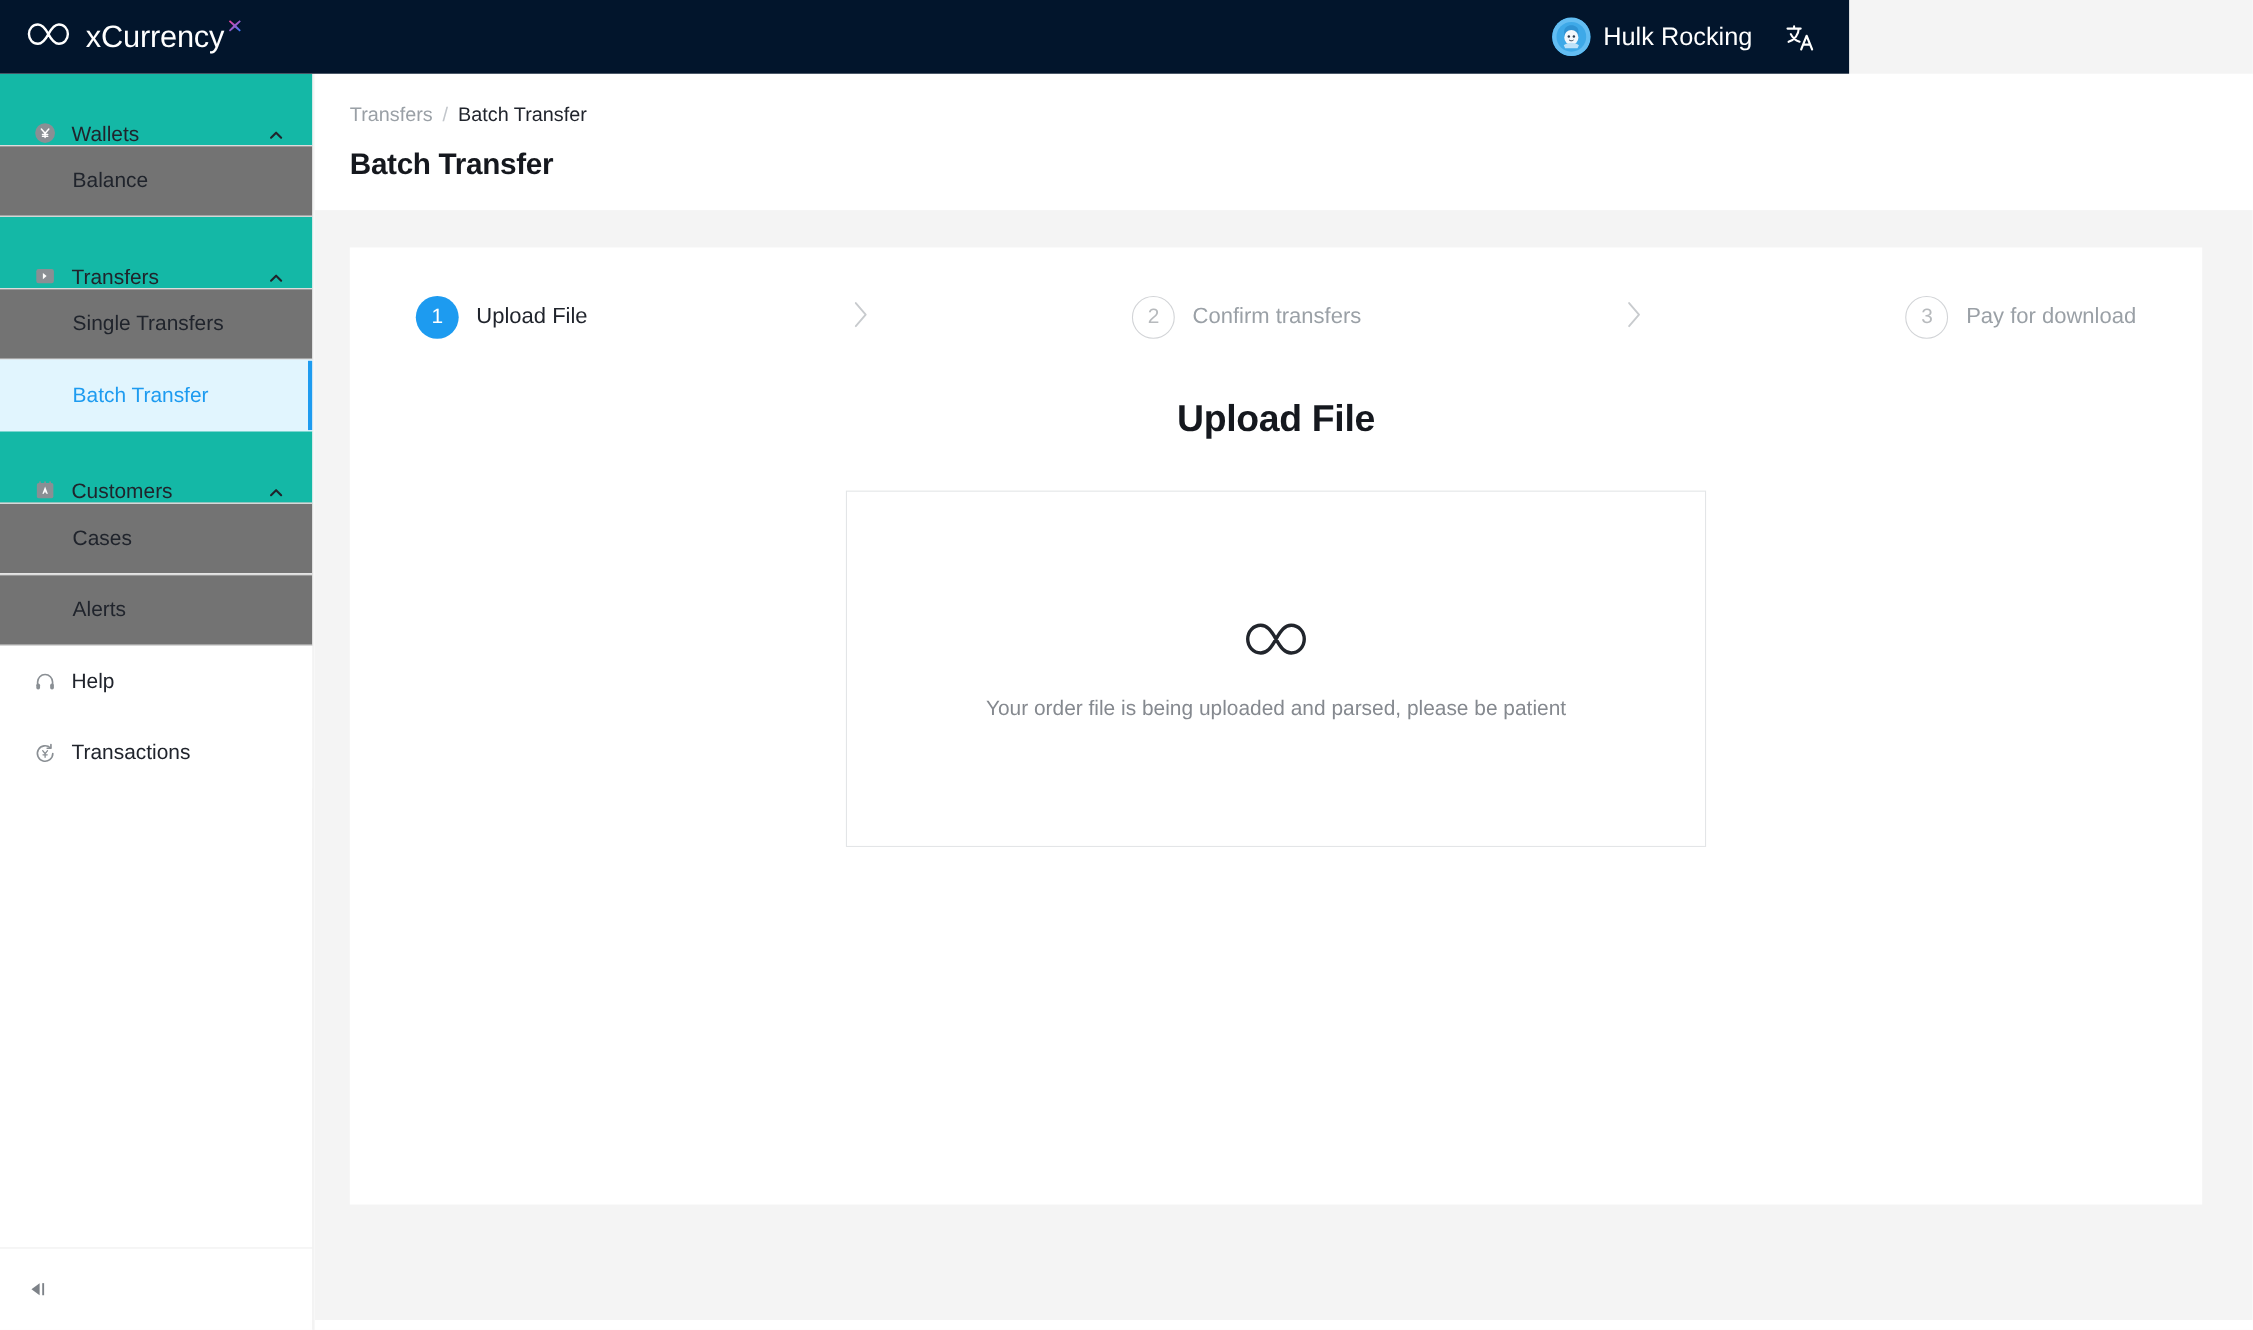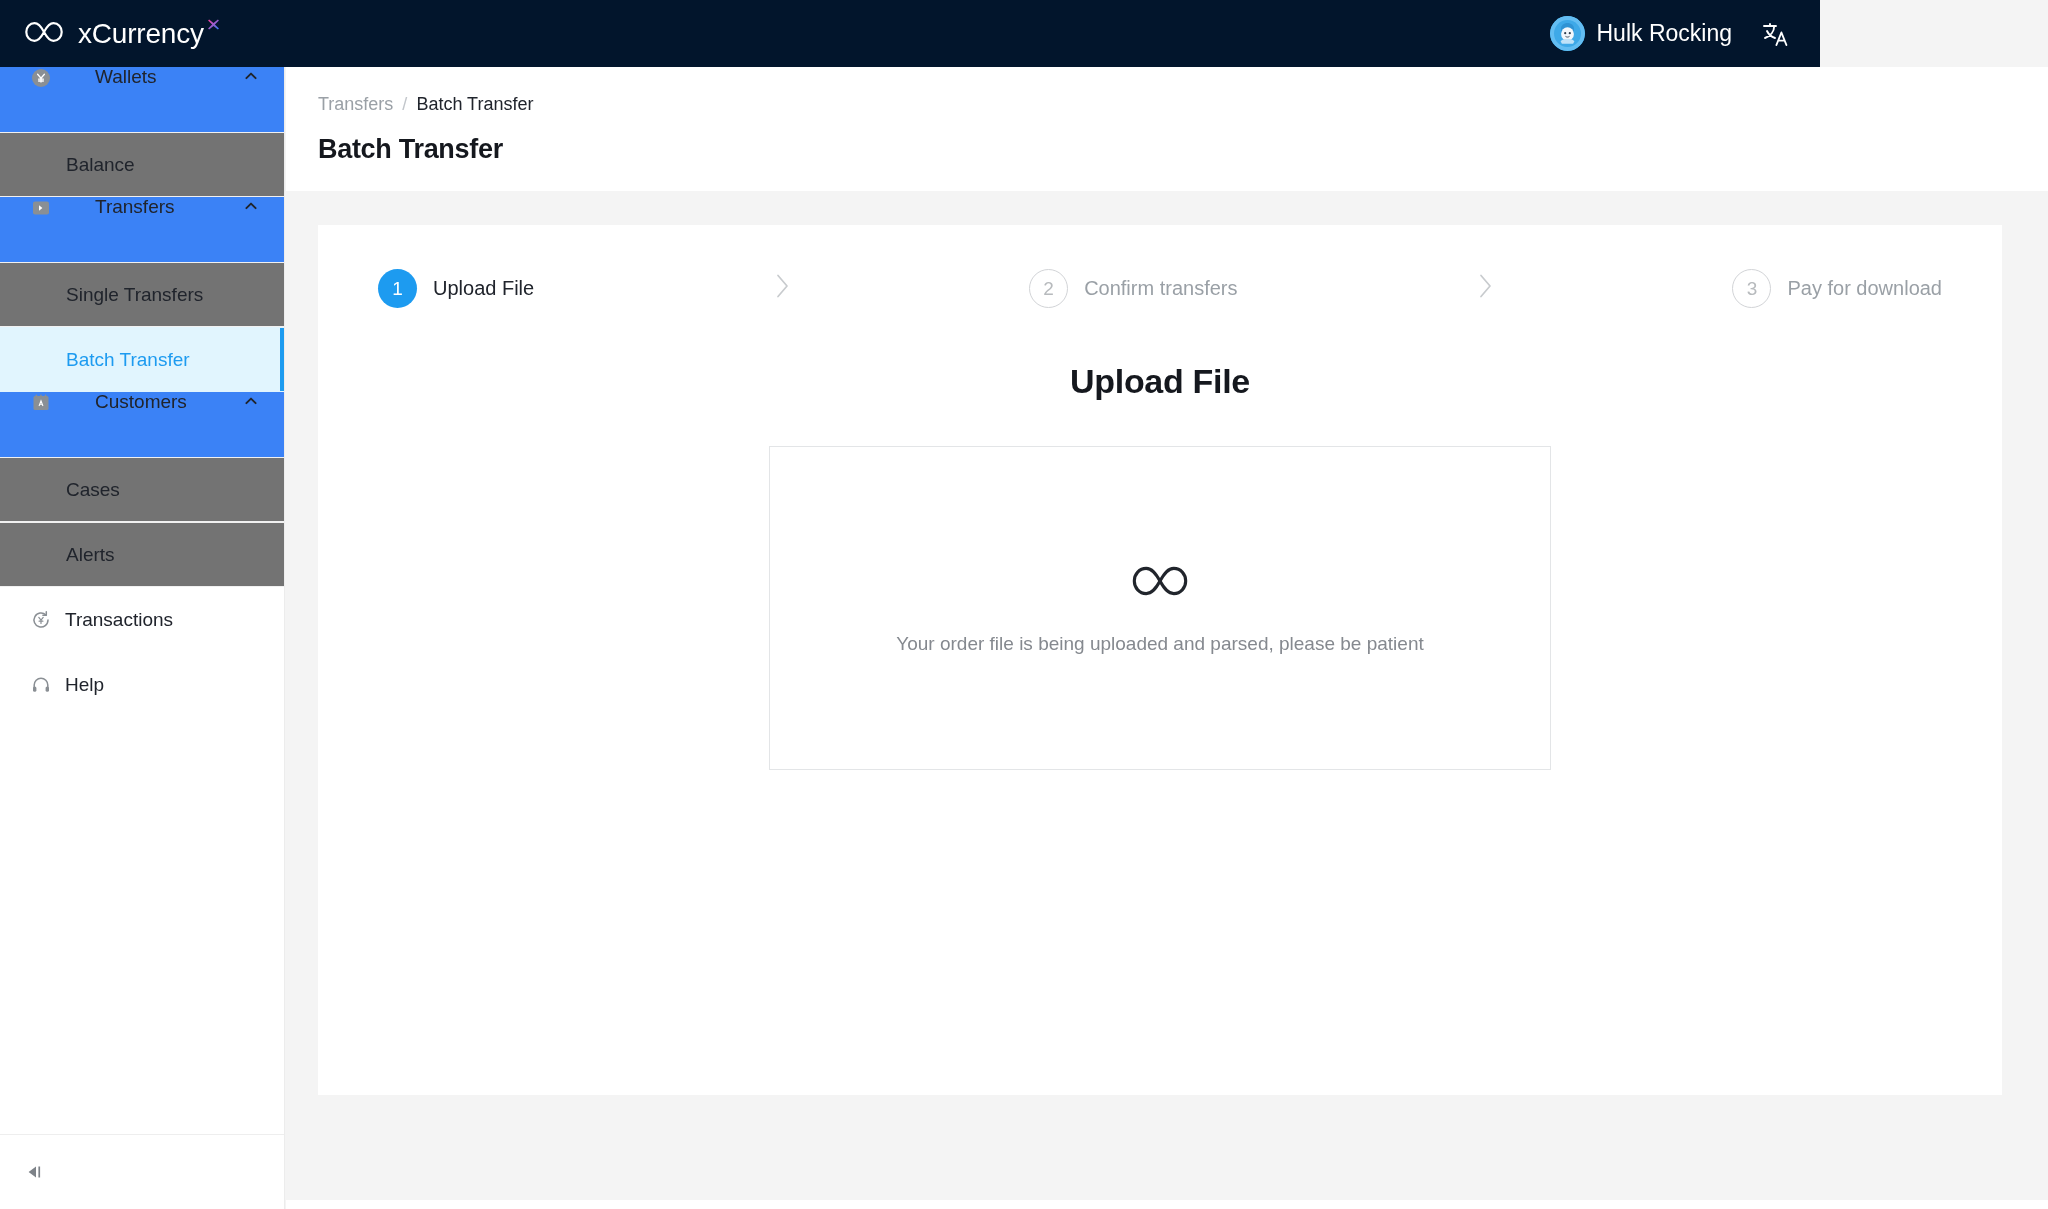--- a/index.html
+++ b/index.html
@@ -14,21 +14,21 @@
     font-family: "Liberation Sans", sans-serif;
     background: #f4f4f4;
     color: #1f2430;
     -webkit-font-smoothing: antialiased;
   }
 
   
   .topbar {
     position: absolute;
     top: 0; left: 0;
-    width: 1820px;
+    width: 1681px;
     height: 67px;
     background: #02152c;
     display: flex;
     align-items: center;
     justify-content: space-between;
     padding: 0 28px 0 22px;
     z-index: 30;
   }
   .brand {
     display: flex;
@@ -98,25 +98,24 @@
   }
   .nav {
     position: absolute;
     top: 0; left: 0; right: 0;
     bottom: 75px;
     overflow: hidden;
   }
   .nav-group-head {
     height: 65px;
     display: flex;
-    align-items: flex-start;
+    align-items: flex-end;
     padding: 0 24px 0 30px;
-    background: #3b82f6;
-    cursor: pointer;
-    gap: 30px;
+    background: #14b8a6;
+    cursor: pointer;
   }
   .nav-icon {
     width: 22px; height: 22px;
     flex: none;
     display: flex;
     align-items: center;
     justify-content: center;
     margin-right: 13px;
   }
   .nav-label {
@@ -434,37 +433,37 @@
     <div class="nav-sub">
       <span class="nav-sub-label">Cases</span>
     </div>
     <div class="nav-sub">
       <span class="nav-sub-label">Alerts</span>
     </div>
 
     <div class="nav-item">
       <span class="nav-icon">
         <svg width="20" height="20" viewBox="0 0 20 20" fill="none">
+          <path d="M3.2 12.6V10a6.8 6.8 0 0 1 13.6 0v2.6" stroke="#8a8f94" stroke-width="1.5" stroke-linecap="round"></path>
+          <rect x="2" y="11.4" width="3.4" height="5.4" rx="1.6" fill="#8a8f94"></rect>
+          <rect x="14.6" y="11.4" width="3.4" height="5.4" rx="1.6" fill="#8a8f94"></rect>
+        </svg>
+      </span>
+      <span class="nav-label">Help</span>
+    </div>
+
+    <div class="nav-item">
+      <span class="nav-icon">
+        <svg width="20" height="20" viewBox="0 0 20 20" fill="none">
           <path d="M17 10a7 7 0 1 1-2.1-5" stroke="#8a8f94" stroke-width="1.5" stroke-linecap="round"></path>
           <path d="M15.3 1.8v3.4h-3.4" stroke="#8a8f94" stroke-width="1.5" stroke-linecap="round" stroke-linejoin="round"></path>
           <path d="M7.8 7.4 10 10.1l2.2-2.7M10 10.1v3.4M8.1 11.2h3.8" stroke="#8a8f94" stroke-width="1.2" stroke-linecap="round"></path>
         </svg>
       </span>
       <span class="nav-label">Transactions</span>
-    </div>
-
-    <div class="nav-item">
-      <span class="nav-icon">
-        <svg width="20" height="20" viewBox="0 0 20 20" fill="none">
-          <path d="M3.2 12.6V10a6.8 6.8 0 0 1 13.6 0v2.6" stroke="#8a8f94" stroke-width="1.5" stroke-linecap="round"></path>
-          <rect x="2" y="11.4" width="3.4" height="5.4" rx="1.6" fill="#8a8f94"></rect>
-          <rect x="14.6" y="11.4" width="3.4" height="5.4" rx="1.6" fill="#8a8f94"></rect>
-        </svg>
-      </span>
-      <span class="nav-label">Help</span>
     </div>
 
   </div>
 
   <div class="sidebar-footer">
     <div class="collapse-btn">
       <svg width="22" height="22" viewBox="0 0 22 22">
         <path d="M12 5.5 4.6 11 12 16.5Z" fill="#7d8288"></path>
         <rect x="14.4" y="5.5" width="1.7" height="11" fill="#7d8288"></rect>
       </svg>

